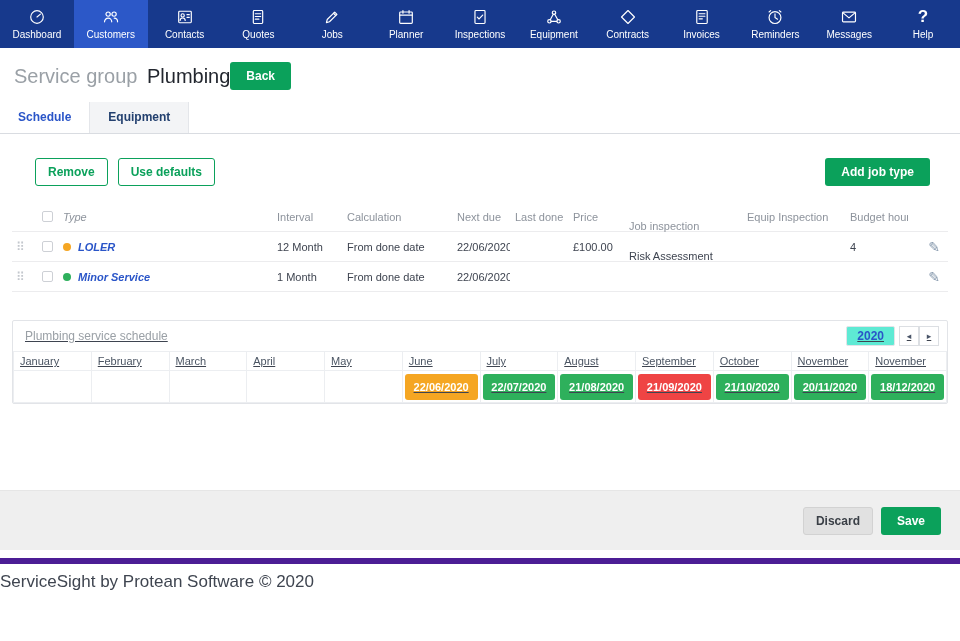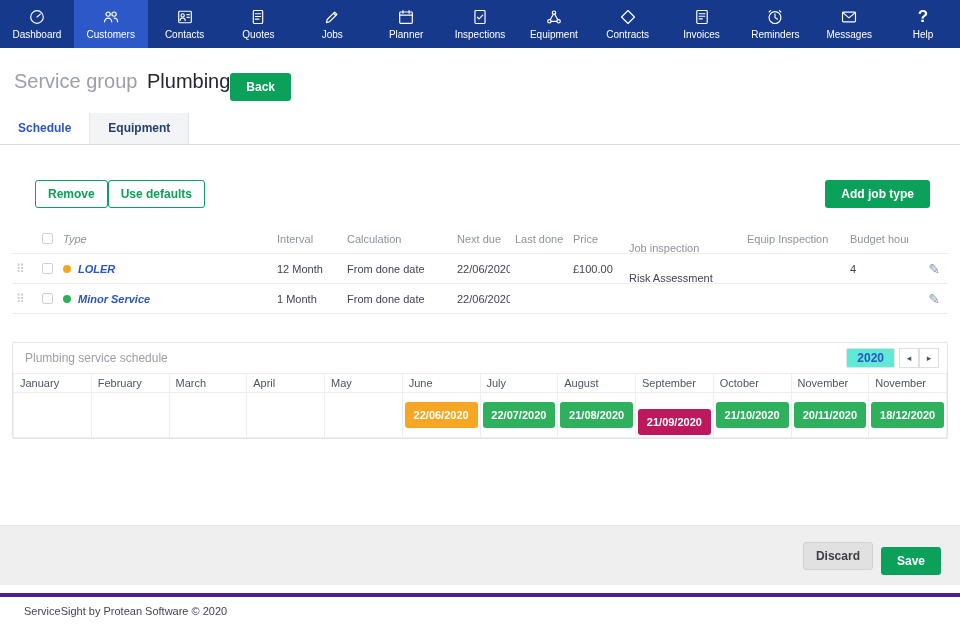--- a/index.html
+++ b/index.html
@@ -17,65 +17,65 @@
   .nav-icon svg { width:18px; height:18px; stroke:#fff; fill:none; stroke-width:1.3; stroke-linecap:round; stroke-linejoin:round; }
   .q-glyph { font-size:17px; font-weight:bold; color:#fff; line-height:18px; }
   .nav-label { color:#fff; font-size:10px; white-space:nowrap; }
 
   
   .page-header { display:flex; align-items:center; padding:14px 30px 12px 14px; }
   .page-title { font-size:20px; }
   .title-gray { color:#9aa0a6; }
   .title-dark { color:#23272f; margin-left:4px; }
   .btn { border:none; border-radius:3px; font-family:inherit; font-size:12px; font-weight:bold; cursor:pointer; }
-  .btn-green { background:#0ba15b; color:#fff; padding:7px 16px;margin-top:11px; }
+  .btn-green { background:#0ba15b; color:#fff; padding:7px 16px; }
   .btn-outline { background:#fff; color:#0ba15b; border:1px solid #0ba15b; padding:6px 12px; }
   .btn-gray { background:#e1e1e1; color:#3a3f46; border:1px solid #d2d2d2; padding:6px 12px; }
 
   
   .tabbar { display:flex; height:32px; border-bottom:1px solid #d9dce1; background:#fff; }
   .tab { padding:0 18px; line-height:31px; font-size:12px; font-weight:bold; color:#23406f; background:#f3f4f6; border-right:1px solid #e4e6ea; cursor:pointer; }
   .tab.active { color:#2a55c8; background:#fff; }
 
   
-  .toolbar { display:flex; align-items:flex-end; padding:24px 30px 16px 35px; }
+  .toolbar { display:flex; align-items:flex-end; gap:10px; padding:24px 30px 16px 35px; }
   .btn-add { margin-left:auto; }
 
   
   .job-table { margin:0 12px; }
   .jt-row { display:flex; align-items:center; height:30px; border-bottom:1px solid #ececee; font-size:11px; color:#3e4450; }
   .jt-head { color:#8d939c; }
   .col { padding:0 5px; overflow:hidden; white-space:nowrap; }
   .c-handle { width:24px; padding:0 0 0 4px; color:#c3c7cd; font-size:12px; cursor:grab; }
   .c-check { width:22px; padding:0; display:flex; justify-content:center; }
   .checkbox { display:inline-block; width:11px; height:11px; border:1px solid #cdd0d5; border-radius:2px; background:#fff; cursor:pointer; }
   .c-type { width:214px; display:flex; align-items:center; gap:7px;font-style:italic; }
   .dot { width:8px; height:8px; border-radius:50%; display:inline-block; flex:0 0 8px; }
   .typelink { color:#2a55c8; font-weight:bold; text-decoration:none; cursor:pointer; }
   .c-interval { width:70px; } .c-calc { width:110px; } .c-next { width:58px; }
   .c-last { width:58px; } .c-price { width:56px; } .c-jobinsp { width:118px;margin-top:18px; }
   .c-equipinsp { width:103px; } .c-budget { width:63px; }
   .c-edit { width:40px; text-align:right; padding-right:8px; }
   .pencil { color:#7f93a8; font-size:14px; cursor:pointer; }
 
   
-  .panel { margin:28px 12px 0; border:1px solid #e2e4e8; border-radius:2px; }
+  .panel { margin:28px 12px 0; border:1px solid #e2e4e8; border-radius:2px;text-decoration:underline; }
   .panel-head { display:flex; align-items:center; height:30px; padding:0 8px 0 12px; }
   .panel-title { color:#9aa0a6; font-size:12px; flex:1; }
   .panel-year { color:#2a55c8; font-size:12px; font-weight:bold; border:1px solid #e2e4e8; border-radius:2px; padding:2px 10px; margin-right:4px; background:#5eead4; }
   .pager { display:flex; }
   .pager-btn { width:20px; height:20px; border:1px solid #dcdfe3; background:#fff; color:#4a5568; font-size:9px; line-height:1; cursor:pointer; padding:0; }
   .cal { width:100%; border-collapse:collapse; table-layout:fixed; }
   .cal th { border:1px solid #eceef1; font-size:11px; font-weight:normal; color:#4b5563; text-align:left; padding:3px 6px; height:16px; }
   .cal td { border:1px solid #eceef1; height:32px; padding:2px; }
   .datebtn { display:block; height:26px; line-height:26px; text-align:center; color:#fff; font-size:11px; font-weight:bold; border-radius:3px; cursor:pointer; }
 
   
   .savebar { margin-top:86px; height:60px; background:#efefef; border-top:1px solid #e6e6e6; display:flex; align-items:center; justify-content:flex-end; gap:8px; padding:16px 19px; }
-  .footer { margin-top:8px; border-top:4px solid #4c1d95; padding:8px 24px; font-size:11px; color:#3f4550; }
+  .footer { margin-top:8px; border-top:6px solid #4c1d95; padding:8px 0; font-size:17px; color:#3f4550; }
 </style>
 </head>
 <body>
 
 <div class="topnav">
   <div class="nav-item">
     <span class="nav-icon">
       <svg viewBox="0 0 20 20">
           <circle cx="10" cy="10" r="7"></circle>
           <path d="M10 10 L13.8 6.8"></path>
@@ -312,21 +312,21 @@
       <td>
             <span class="datebtn" style="background-color: rgb(245, 166, 35);">22/06/2020</span>
           </td>
       <td>
             <span class="datebtn" style="background-color: rgb(46, 176, 92);">22/07/2020</span>
           </td>
       <td>
             <span class="datebtn" style="background-color: rgb(46, 176, 92);">21/08/2020</span>
           </td>
       <td>
-            <span class="datebtn" style="background-color: #be185d; margin-top: 14px;">21/09/2020</span>
+            <span class="datebtn" style="background-color: #ef4444;">21/09/2020</span>
           </td>
       <td>
             <span class="datebtn" style="background-color: rgb(46, 176, 92);">21/10/2020</span>
           </td>
       <td>
             <span class="datebtn" style="background-color: rgb(46, 176, 92);">20/11/2020</span>
           </td>
       <td>
             <span class="datebtn" style="background-color: rgb(46, 176, 92);">18/12/2020</span>
           </td>

